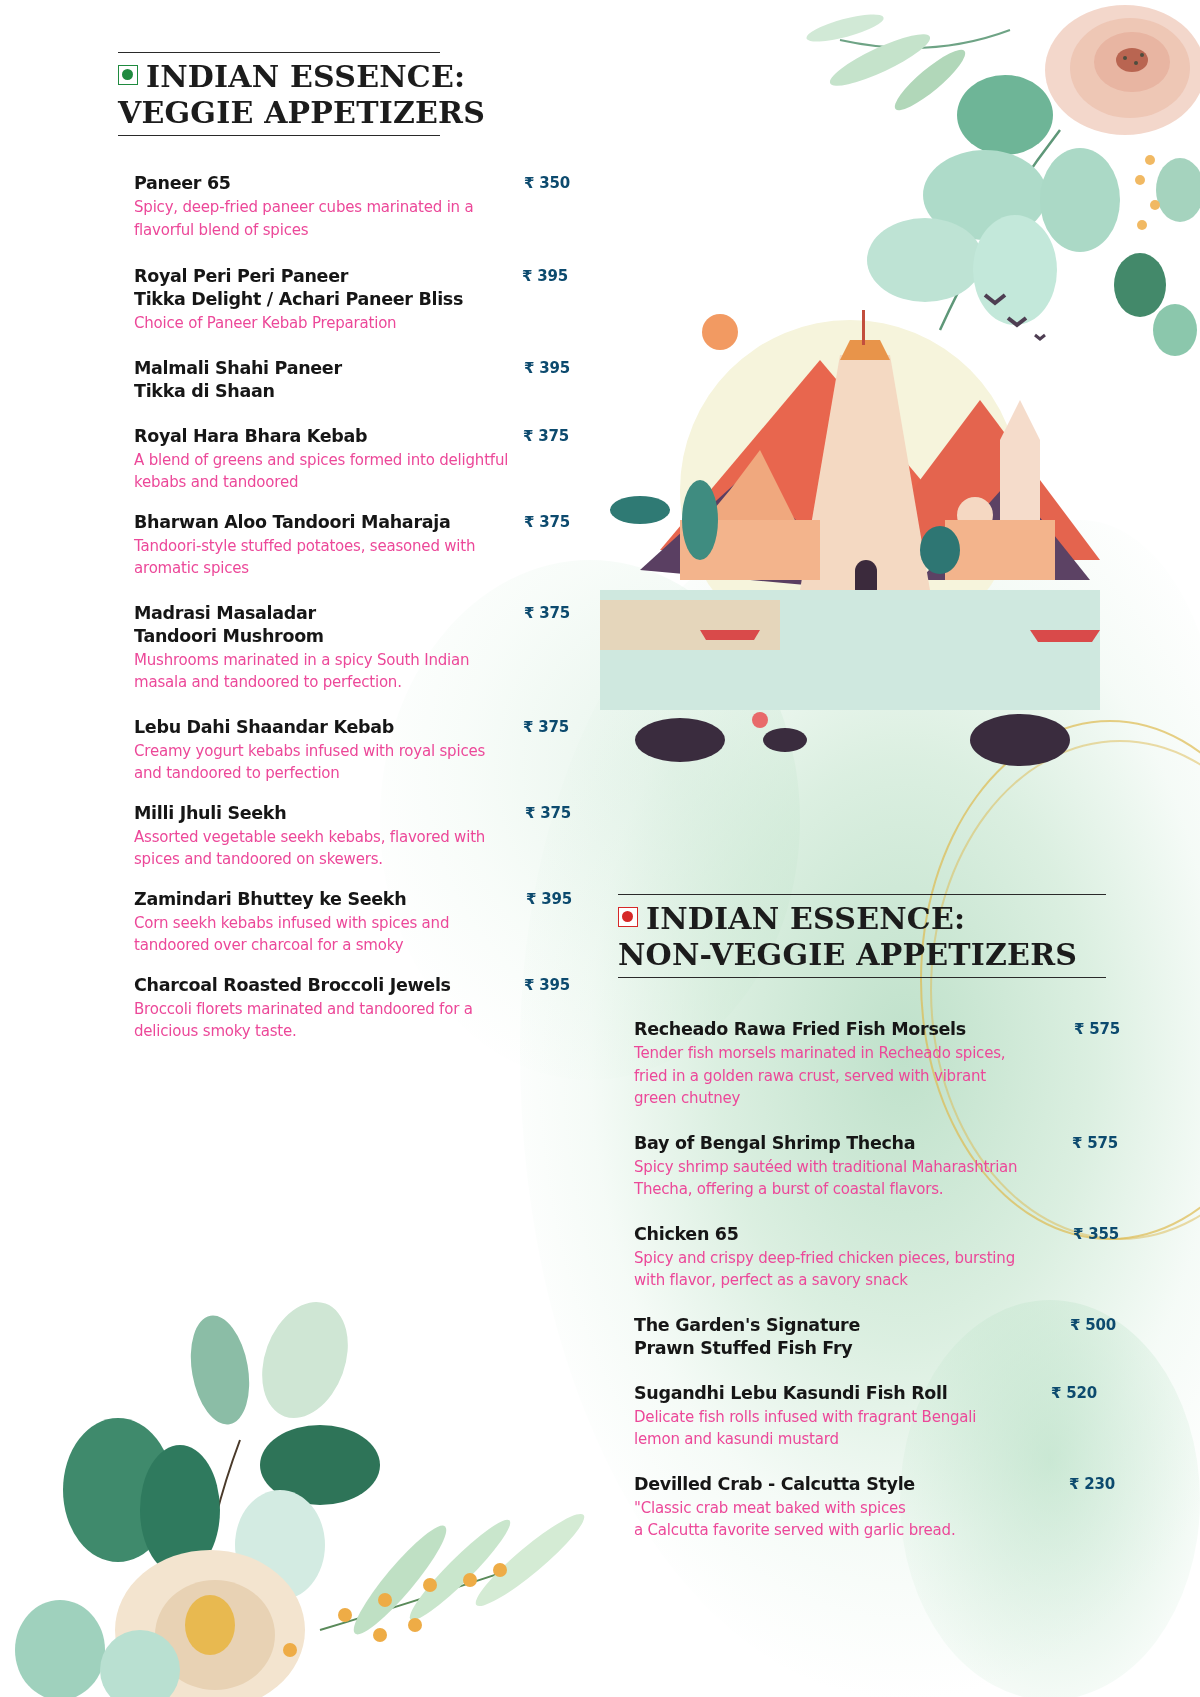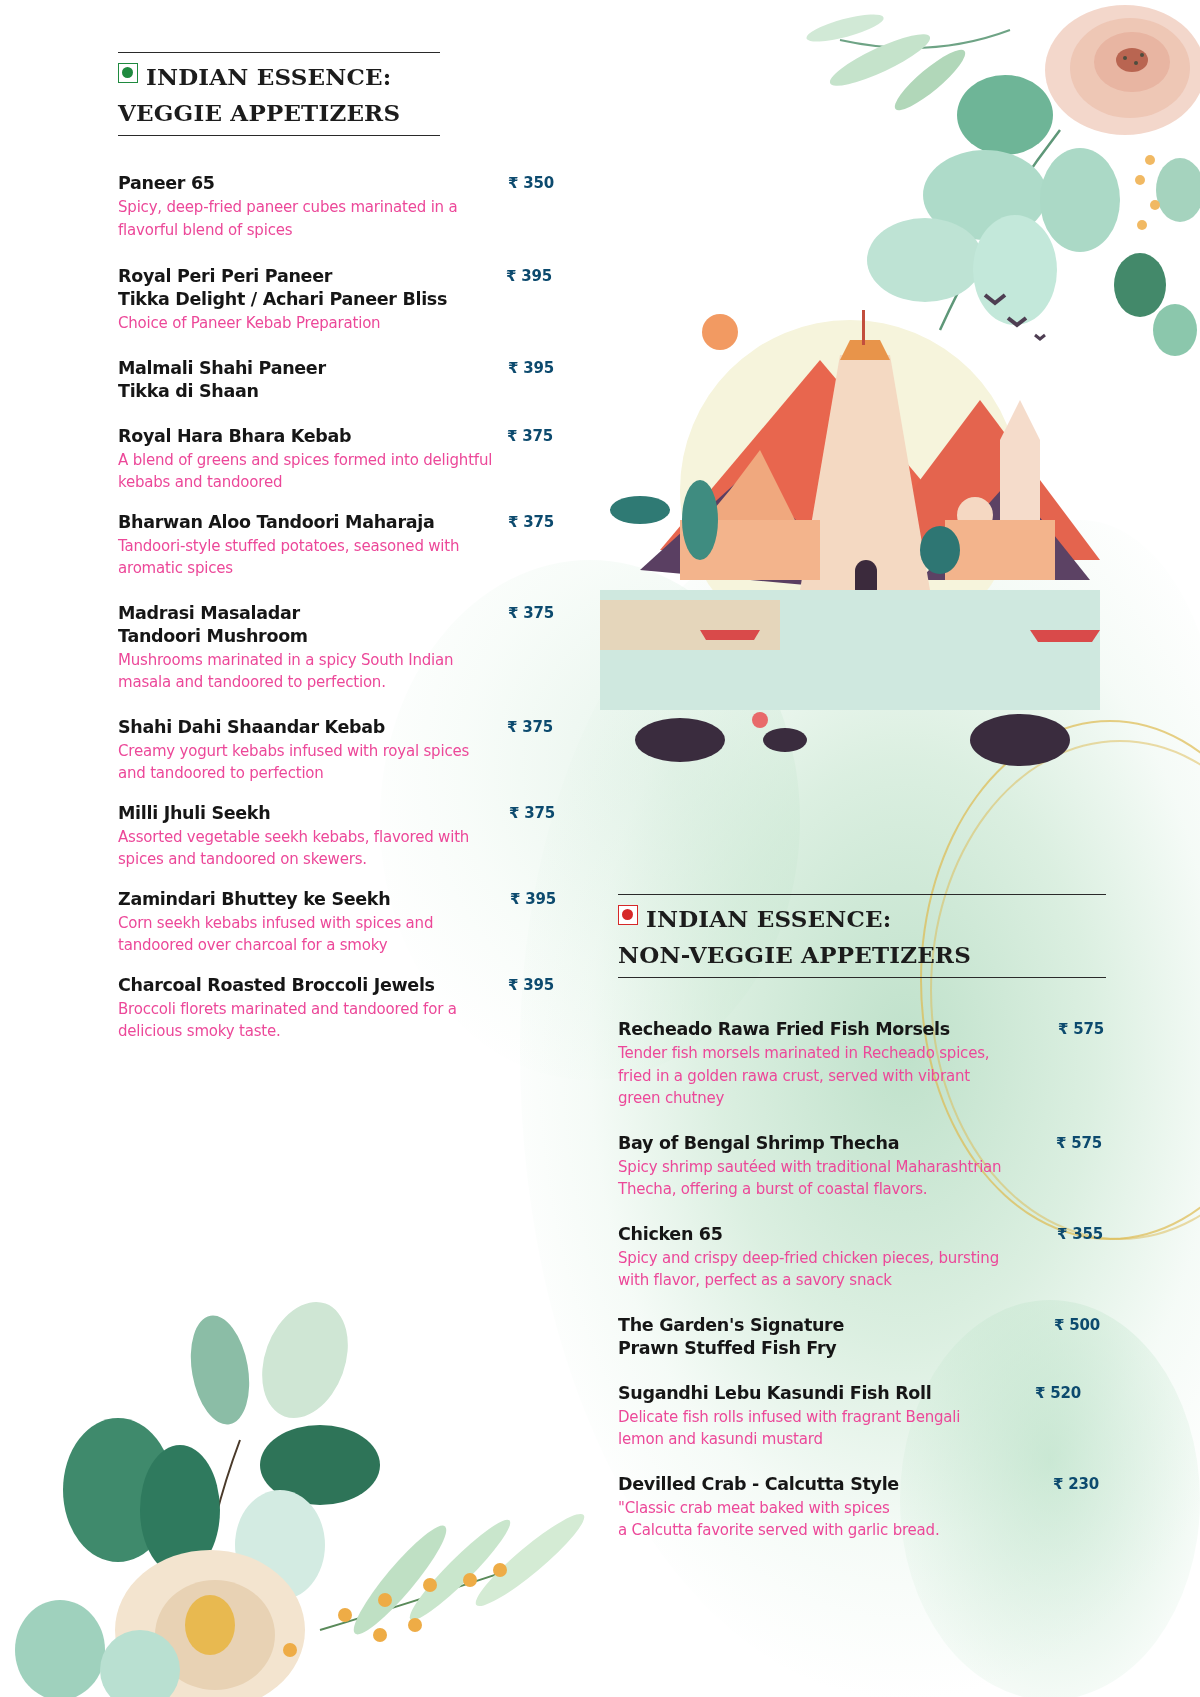--- a/index.html
+++ b/index.html
@@ -30,33 +30,33 @@
   
   .section { position:absolute; }
   .section-head {
     border-top:1.5px solid #2a2a2a;
     border-bottom:1.5px solid #2a2a2a;
     padding:6px 0 4px 0;
   }
   .section-title {
     font-family:"DejaVu Serif", serif;
     font-weight:bold;
-    font-size:23px;
+    font-size:30px;
     line-height:36px;
     letter-spacing:0.2px;
     color:#1c1c1c;
     white-space:nowrap;
   }
   .diet-mark {
     display:inline-block; width:20px; height:20px; border:1.5px solid; vertical-align:2px;
     margin-right:8px; position:relative; background:#fff;
   }
   .diet-mark .dot { position:absolute; left:3px; top:3px; width:11px; height:11px; border-radius:50%; }
 
-  .items { margin-top:36px; }
+  .items { margin-top:36px;margin-left:16px; }
   .item { position:relative; margin-bottom:22px; }
   .item-name {
     font-family:"DejaVu Sans", sans-serif; font-weight:bold; font-size:17.5px; line-height:23px; color:#161616;
     white-space:pre-line; letter-spacing:-0.3px;
   }
   .item-desc {
     font-family:"DejaVu Sans", sans-serif; font-size:15px; line-height:22.5px; color:#ec4899; white-space:pre-line;
     margin-top:1px; letter-spacing:-0.2px;
   }
   .item-price {
@@ -210,21 +210,21 @@
 aromatic spices</div>
     </div>
     <div class="item">
       <div class="item-name">Madrasi Masaladar
 Tandoori Mushroom</div>
       <div class="item-price" style="left:390px;">₹ 375</div>
       <div class="item-desc">Mushrooms marinated in a spicy South Indian
 masala and tandoored to perfection.</div>
     </div>
     <div class="item" style="margin-bottom:17px;">
-      <div class="item-name">Shahi Dahi Shaandar Kebab</div>
+      <div class="item-name">Lebu Dahi Shaandar Kebab</div>
       <div class="item-price" style="left:389px;">₹ 375</div>
       <div class="item-desc">Creamy yogurt kebabs infused with royal spices
 and tandoored to perfection</div>
     </div>
     <div class="item" style="margin-bottom:17px;">
       <div class="item-name">Milli Jhuli Seekh</div>
       <div class="item-price" style="left:391px;">₹ 375</div>
       <div class="item-desc">Assorted vegetable seekh kebabs, flavored with
 spices and tandoored on skewers.</div>
     </div>

